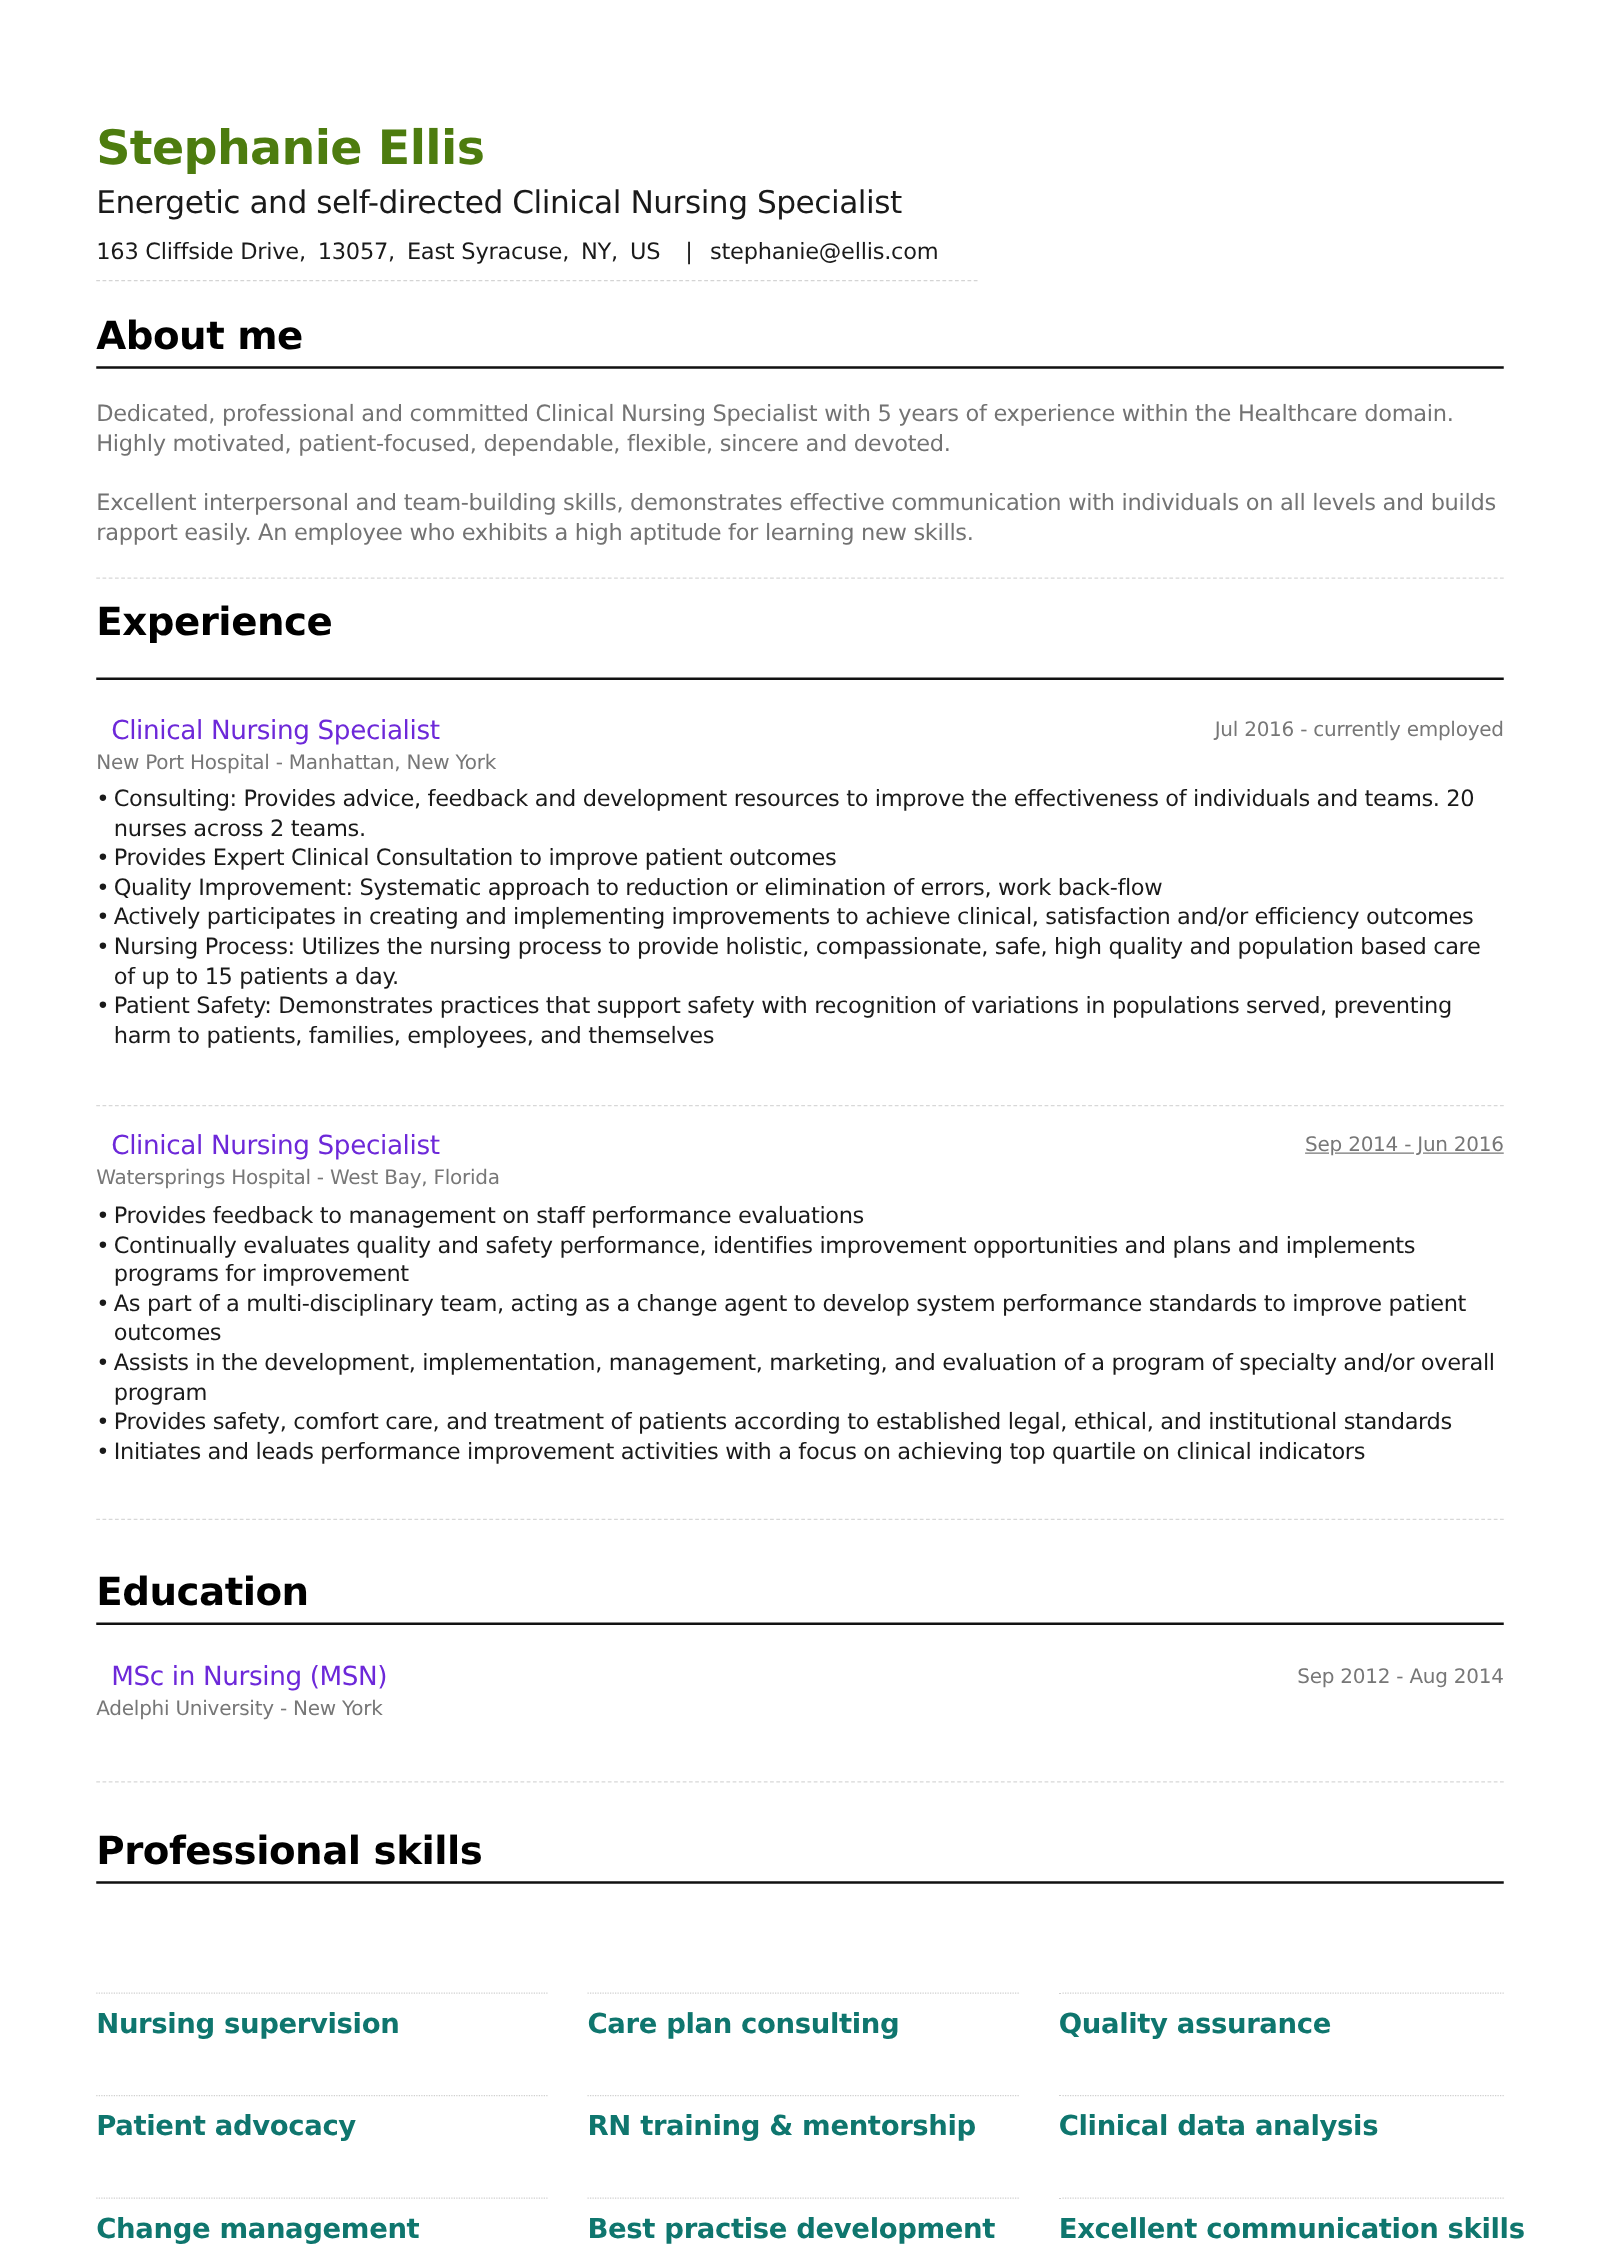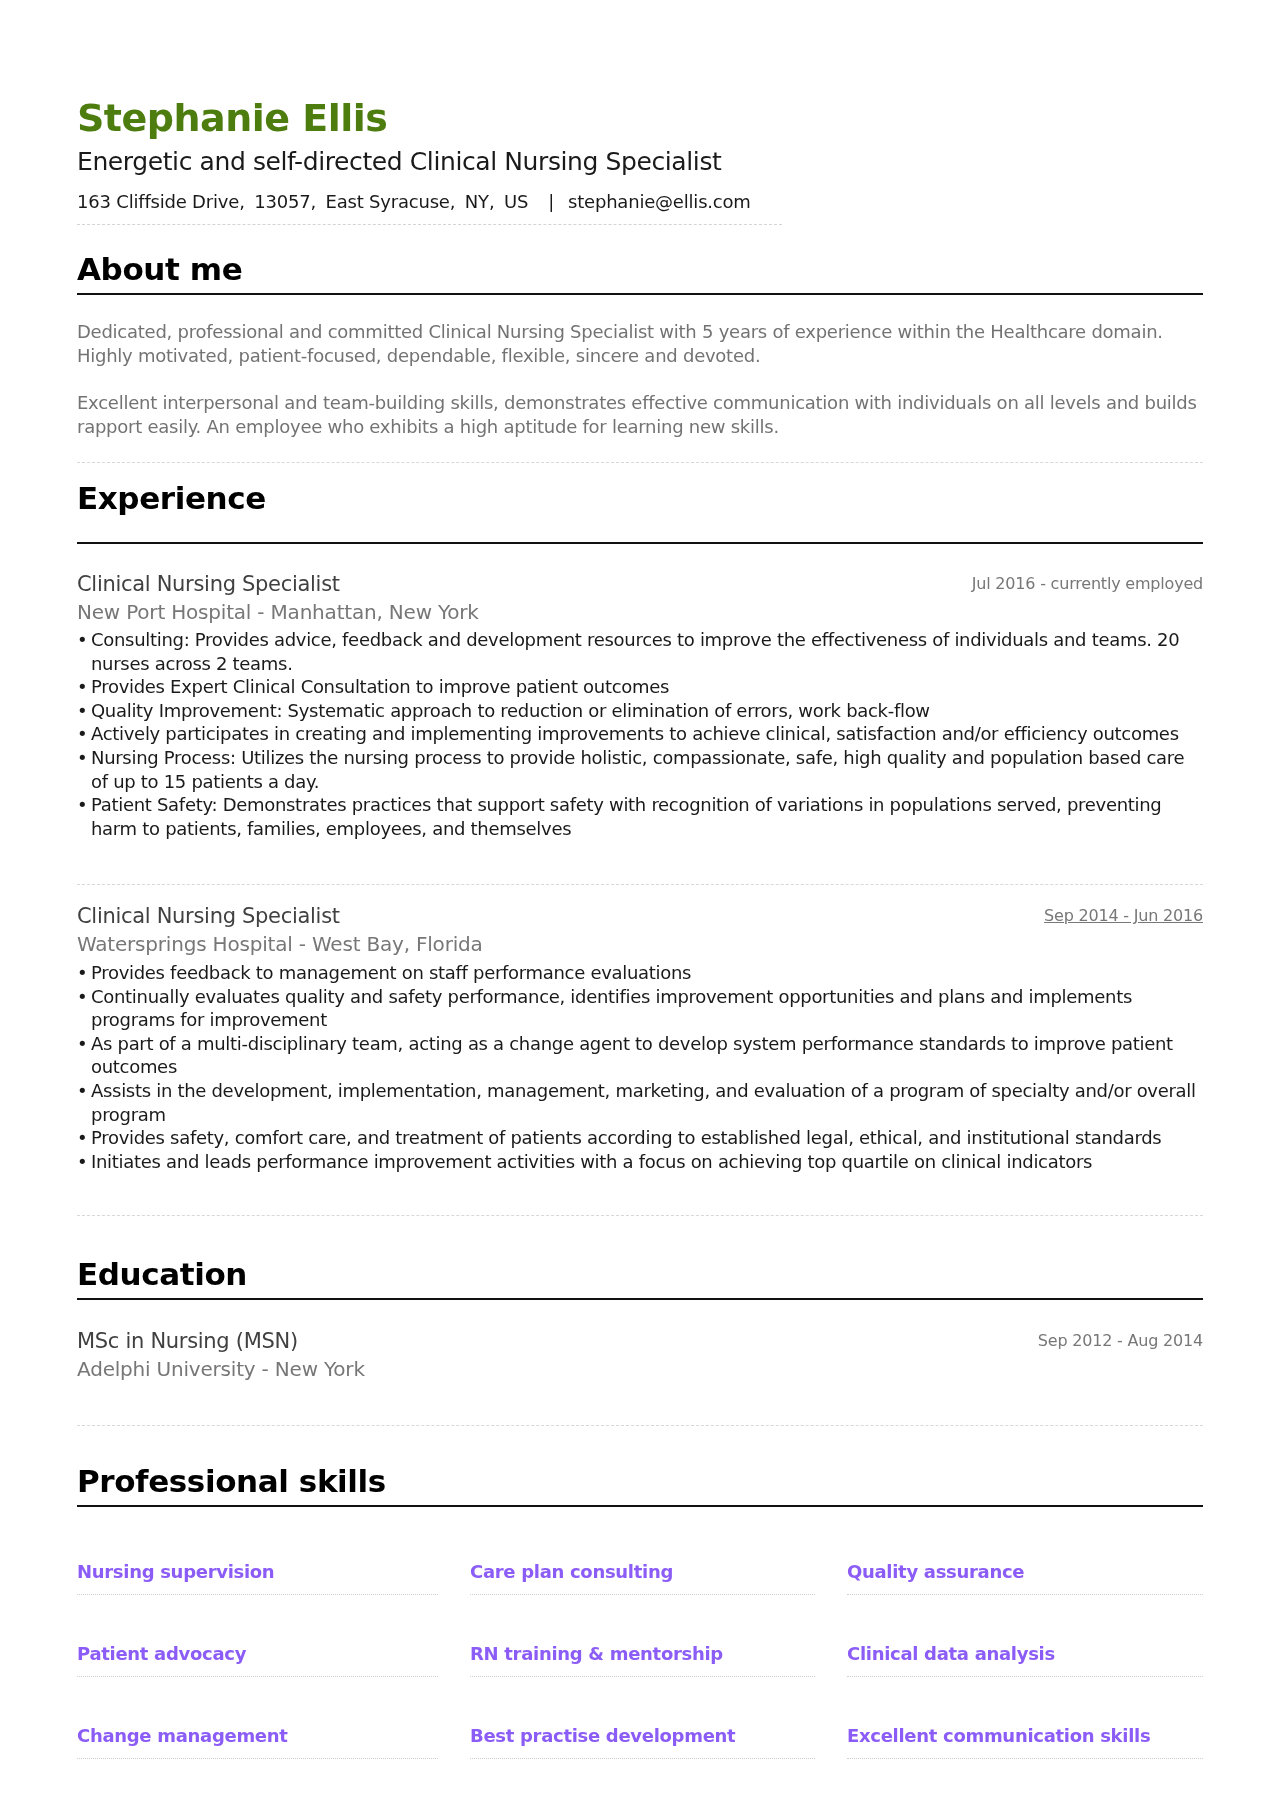--- a/index.html
+++ b/index.html
@@ -14,28 +14,28 @@
     .contact .sep { margin: 0 4px 0 0; }
     .contact .bar { margin: 0 14px 0 20px; }
     .header-rule { position: absolute; top: 224px; left: 0; width: 705px; border-top: 1px dashed #d4d4d4; }
 
     .section-title { position: absolute; left: 0; font-size: 31px; font-weight: bold; color: #000; letter-spacing: -0.4px; white-space: nowrap; }
     .section-rule { position: absolute; left: 0; width: 1126px; height: 0; border-top: 2.5px solid #111; }
     .dash-rule { position: absolute; left: 0; width: 1126px; border-top: 1px dashed #d8d8d8; }
 
     .para { position: absolute; left: 0; width: 1126px; font-size: 18px; line-height: 24px; color: #737373; letter-spacing: -0.25px; }
 
-    .job-title { position: absolute; left: 0; font-size: 21px; color: #404040; letter-spacing: -0.3px; white-space: nowrap; }
-    .job-sub { position: absolute; left: 0; font-size: 20px; color: #777; letter-spacing: -0.2px; white-space: nowrap; }
+    .job-title { position: absolute; left: 12px; font-size: 21px; color: #6d28d9; letter-spacing: -0.3px; white-space: nowrap; }
+    .job-sub { position: absolute; left: 0; font-size: 16px; color: #777; letter-spacing: -0.2px; white-space: nowrap; }
     .job-date { position: absolute; right: 0; font-size: 16px; color: #777; letter-spacing: -0.2px; white-space: nowrap; text-align: left; }
     .bullets { position: absolute; left: 0; width: 1126px; margin: 0; padding: 0; list-style: none; font-size: 18px; line-height: 23.6px; color: #1a1a1a; letter-spacing: -0.3px; }
     .bullets li { position: relative; padding-left: 14px; }
     .bullets li .dot { position: absolute; left: 0; top: 0; }
 
-    .skill { position: absolute; font-size: 18px; font-weight: bold; color: #8b5cf6; letter-spacing: -0.3px; white-space: nowrap; }
+    .skill { position: absolute; font-size: 22px; font-weight: bold; color: #0f766e; letter-spacing: -0.3px; white-space: nowrap; margin-top: 46px; }
     .skill-rule { position: absolute; border-top: 1px dotted #cfcfcf; }
   </style>
 </head>
 <body>
 
 <div class="page">
 
   <div class="name">Stephanie Ellis</div>
   <div class="tagline">Energetic and self-directed Clinical Nursing Specialist</div>
   <div class="contact">

